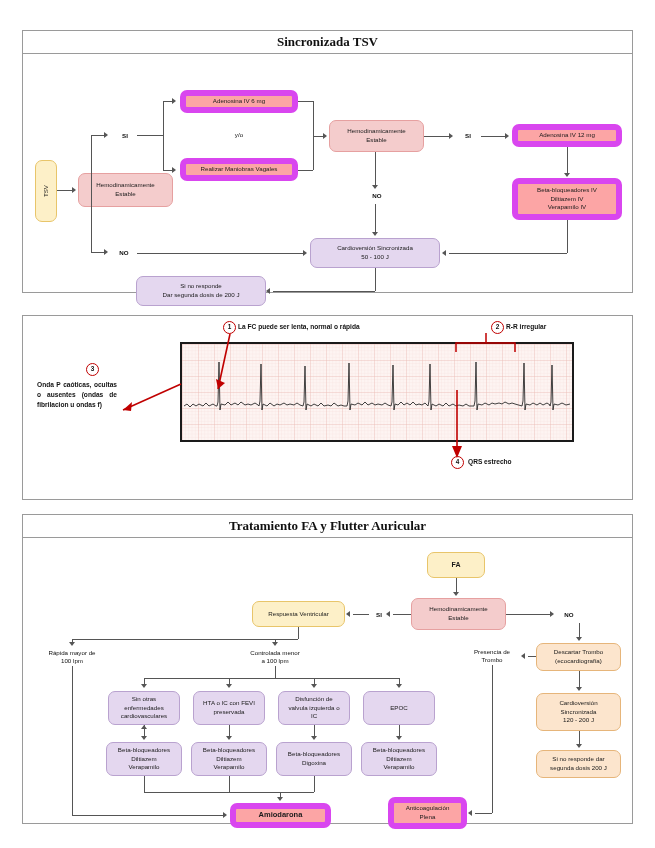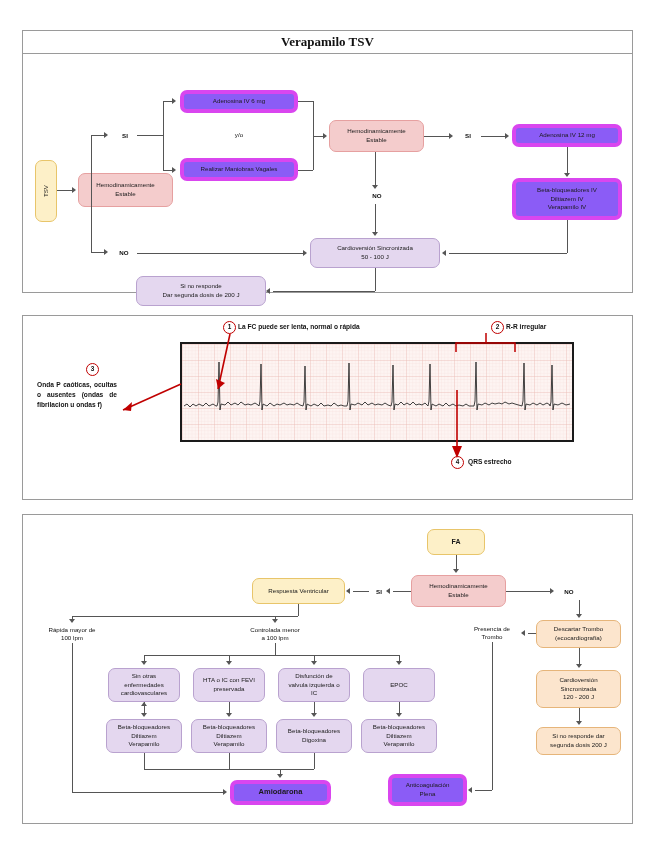--- a/index.html
+++ b/index.html
@@ -29,21 +29,21 @@
   .node{
     position:absolute;box-sizing:border-box;
     border-radius:7px;
     display:flex;align-items:center;justify-content:center;
     text-align:center;
     font-size:6.2px;line-height:1.45;
     color:#1a1a1a;
     padding:1px 2px;
     white-space:pre-line;
   }
-  .green{background:#8b5cf6;border:4px solid #d946ef;}
+  .green{background:#fca5a5;border:6px solid #d946ef;}
   .pink{background:#f4cccc;border:1px solid #e6a0a0;}
   .yellow{background:#fdf0c8;border:1px solid #e8c56a;}
   .purple{background:#e4d7ef;border:1px solid #b9a2cf;}
   .orange{background:#fce5cd;border:1px solid #e6b57a;}
   .bold-node{font-weight:bold;font-size:7.5px;}
   .vert{writing-mode:vertical-rl;transform:rotate(180deg);font-weight:normal;}
 
   
   .lbl{
     position:absolute;font-size:6.2px;color:#111;
@@ -68,21 +68,21 @@
   .cnum{
     position:absolute;width:11px;height:11px;border:1px solid #c00000;border-radius:50%;
     color:#111;font-weight:bold;font-size:6.4px;line-height:9.5px;text-align:center;background:#fff;
   }
   svg{display:block;overflow:visible;}
 </style>
 </head>
 <body>
 
 <div class="panel" style="left:22px;top:30px;width:611px;height:263px;">
-  <div class="panel-title">Verapamilo TSV</div>
+  <div class="panel-title">Sincronizada TSV</div>
   <div class="canvas">
 
     <div class="node yellow" style="left:12px;top:106px;width:22px;height:62px;">
       <span class="vert">TSV</span>
     </div>
 
     <div class="node pink" style="left:55px;top:119px;width:95px;height:34px;">Hemodinamicamente
 Estable</div>
 
     <div class="node green" style="left:157px;top:36px;width:118px;height:23px;">Adenosina IV 6 mg</div>
@@ -223,20 +223,21 @@
     <div class="cnum" style="left:428px;top:140px;">4</div>
     <div class="ecg-note" style="left:445px;top:142px;width:100px;">QRS estrecho</div>
     <svg style="position:absolute;left:428px;top:74px;" width="14" height="70">
       <line x1="6" y1="0" x2="6" y2="62" stroke="#c00000" stroke-width="1.6"></line>
       <polygon points="6,68 1,56 11,56" fill="#c00000"></polygon>
     </svg>
   </div>
 </div>
 
 <div class="panel" style="left:22px;top:514px;width:611px;height:310px;">
+  <div class="panel-title">Tratamiento FA y Flutter Auricular</div>
   <div class="canvas">
 
     <div class="node yellow" style="left:404px;top:14px;width:58px;height:26px;font-weight:bold;font-size:7px;">FA</div>
 
     <div class="node pink" style="left:388px;top:60px;width:95px;height:32px;">Hemodinamicamente
 Estable</div>
 
     <div class="node yellow" style="left:229px;top:63px;width:93px;height:26px;">Respuesta Ventricular</div>
 
     <div class="node orange" style="left:513px;top:105px;width:85px;height:28px;">Descartar Trombo

